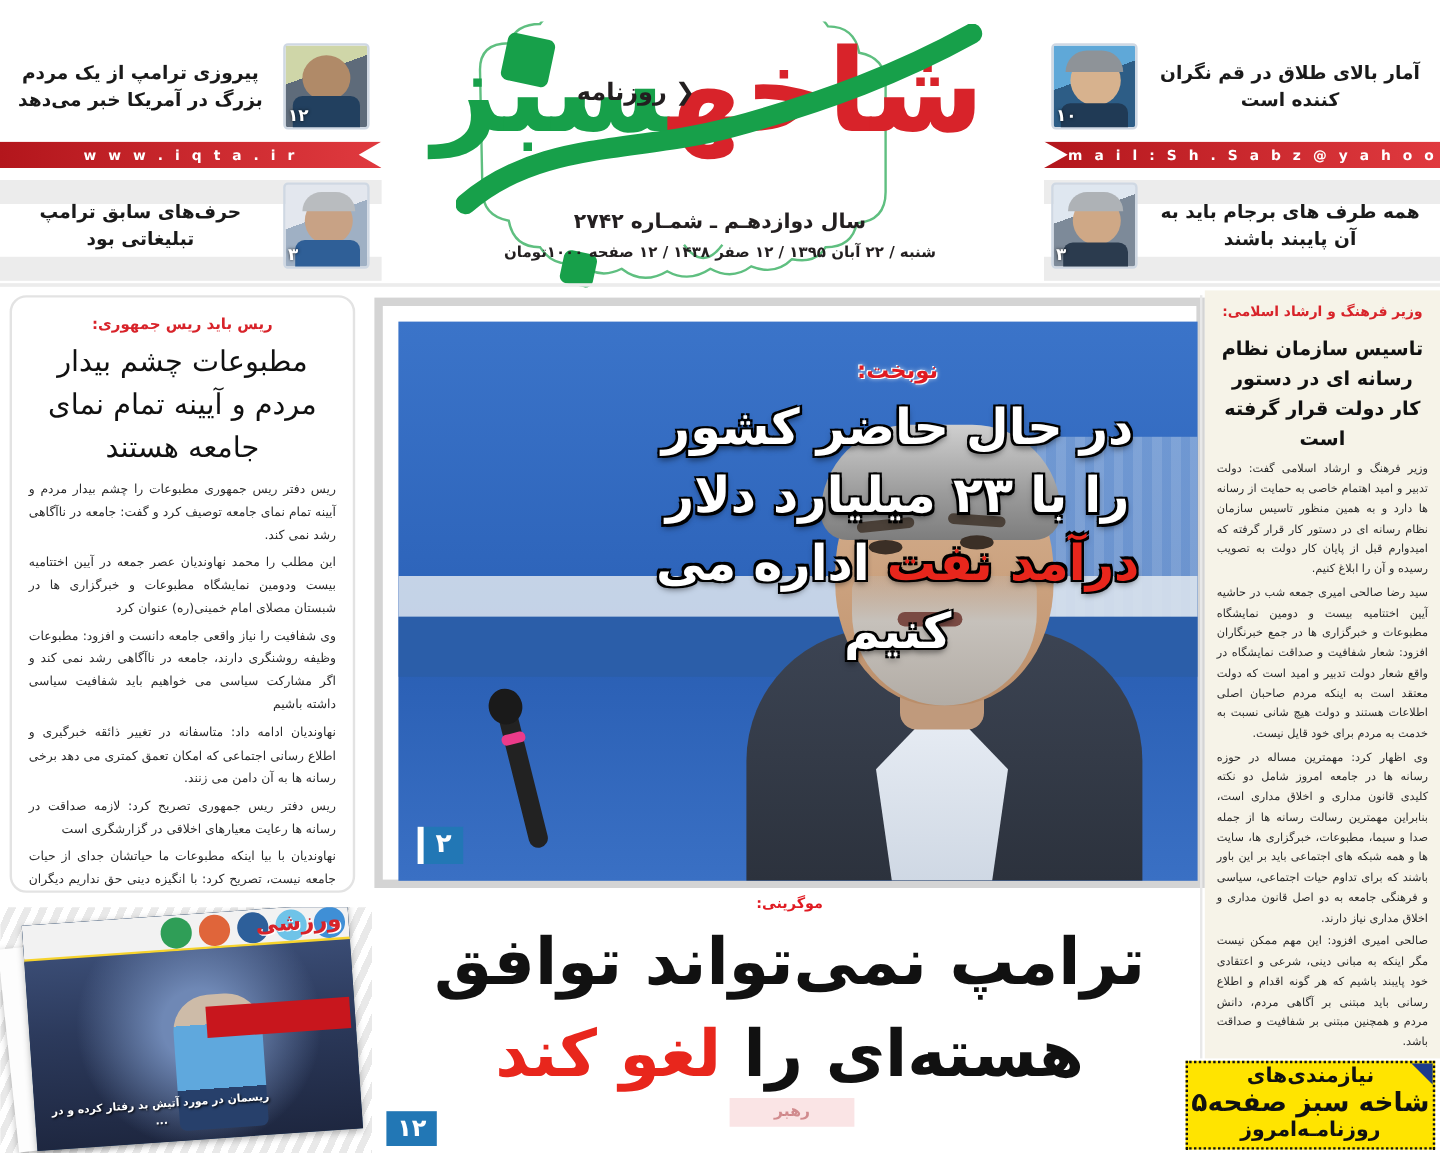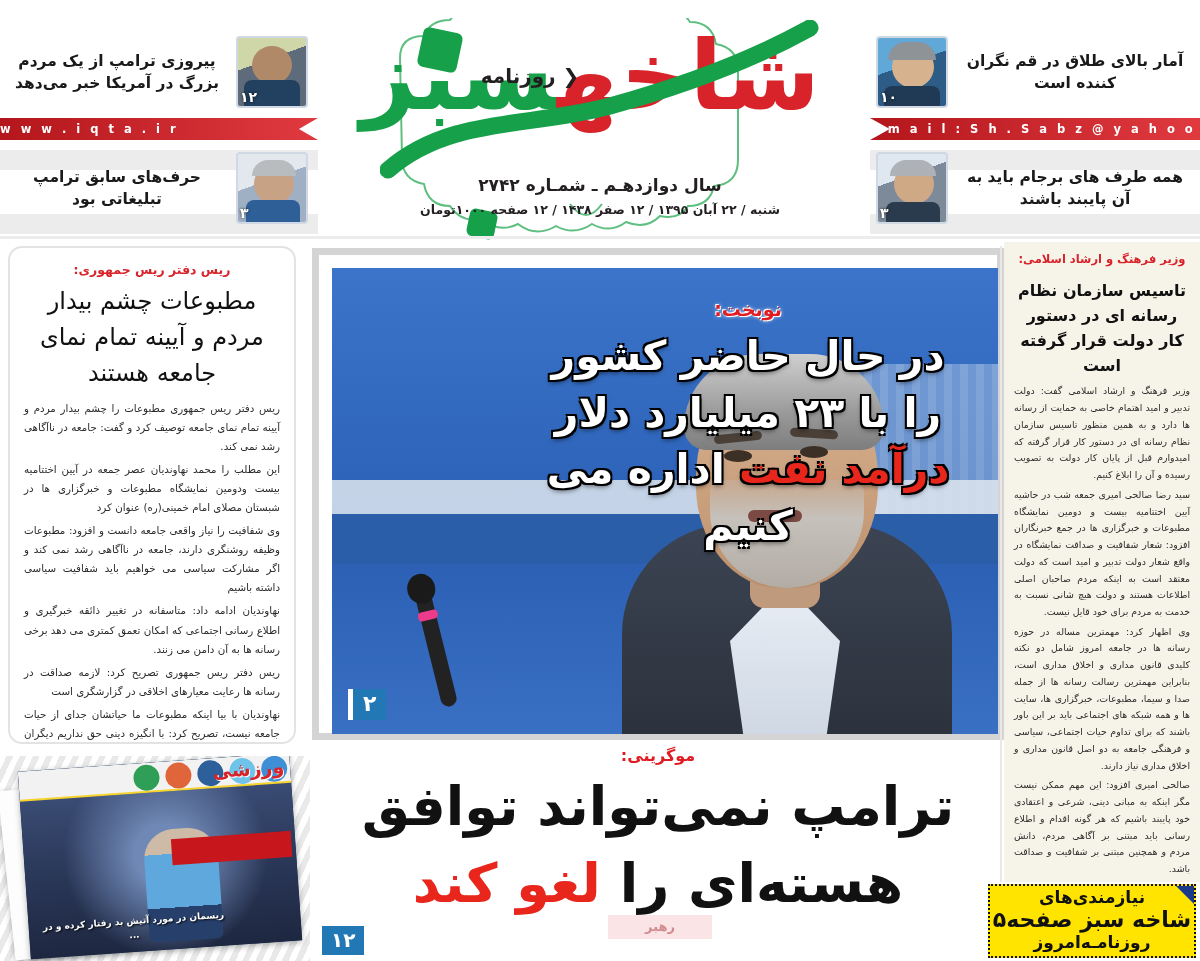--- a/index.html
+++ b/index.html
@@ -65,21 +65,21 @@
   .side-text{
     font-size:15.5px;font-weight:bold;color:#1a1a1a;line-height:1.45;
     text-align:center;flex:1;
   }
 
   
   .ribbon{
     position:absolute;height:22px;line-height:22px;
     background:linear-gradient(90deg,#b3161c,#e03a3f);
     color:#fff;font-size:11.5px;font-weight:bold;letter-spacing:3px;
-    text-align:left;direction:ltr;
+    text-align:center;direction:ltr;
   }
   .ribbon.left{left:0;top:118px;width:318px;clip-path:polygon(0 0,100% 0,94% 50%,100% 100%,0 100%);}
   .ribbon.right{right:0;top:118px;width:330px;clip-path:polygon(0 0,100% 0,100% 100%,0 100%,6% 50%);}
 
   .grey-bar{position:absolute;height:20px;background:#ececec;}
   .grey-bar.l1{left:0;top:150px;width:318px;}
   .grey-bar.l2{left:0;top:214px;width:318px;}
   .grey-bar.r1{right:0;top:150px;width:330px;}
   .grey-bar.r2{right:0;top:214px;width:330px;}
 
@@ -215,21 +215,21 @@
   .pg-badge{
     position:absolute;left:16px;bottom:14px;background:#2277b5;color:#fff;
     font-size:22px;font-weight:bold;padding:2px 10px 4px 10px;letter-spacing:2px;
     border-left:5px solid #fff;
   }
 
   
   .bottom-head{
     position:absolute;left:312px;top:742px;width:692px;height:219px;text-align:center;
   }
-  .bh-kicker{color:#e01b22;font-size:16px;font-weight:bold;margin-top:4px;}
+  .bh-kicker{color:#e01b22;font-size:12px;font-weight:bold;margin-top:4px;}
   .bh-title{
     font-size:54px;font-weight:bold;color:#111;line-height:1.42;margin-top:4px;
   }
   .bh-title .red{color:#e8261c;}
   .bh-badge{
     position:absolute;left:10px;bottom:6px;background:#2277b5;color:#fff;
     font-size:20px;font-weight:bold;padding:2px 9px 3px 9px;letter-spacing:2px;
   }
   .watermark{
     position:absolute;left:calc(50% - 50px);bottom:22px;width:104px;height:24px;
@@ -340,21 +340,21 @@
         <div style="position:absolute;left:12px;top:6px;width:46px;height:16px;border-radius:20px 20px 0 0;background:#aeb2b6;"></div>
         <div style="position:absolute;left:8px;top:48px;width:54px;height:22px;background:#2b3b4e;border-radius:8px 8px 0 0;"></div>
         <div class="pg">۳</div>
       </div>
     </div>
 
     <div class="thin-rule"></div>
   </div>
 
   <div class="left-col">
-    <div class="kicker-red">ریس دفتر ریس جمهوری:</div>
+    <div class="kicker-red">ریس باید ریس جمهوری:</div>
     <h1 class="left-head">مطبوعات چشم بیدار مردم و آیینه تمام نمای جامعه هستند</h1>
     <div class="body-text">
       <p>ریس دفتر ریس جمهوری مطبوعات را چشم بیدار مردم و آیینه تمام نمای جامعه توصیف کرد و گفت: جامعه در ناآگاهی رشد نمی کند.</p>
       <p>این مطلب را محمد نهاوندیان عصر جمعه در آیین اختتامیه بیست ودومین نمایشگاه مطبوعات و خبرگزاری ها در شبستان مصلای امام خمینی(ره) عنوان کرد</p>
       <p>وی شفافیت را نیاز واقعی جامعه دانست و افزود: مطبوعات وظیفه روشنگری دارند، جامعه در ناآگاهی رشد نمی کند و اگر مشارکت سیاسی می خواهیم باید شفافیت سیاسی داشته باشیم</p>
       <p>نهاوندیان ادامه داد: متاسفانه در تغییر ذائقه خبرگیری و اطلاع رسانی اجتماعی که امکان تعمق کمتری می دهد برخی رسانه ها به آن دامن می زنند.</p>
       <p>ریس دفتر ریس جمهوری تصریح کرد: لازمه صداقت در رسانه ها رعایت معیارهای اخلاقی در گزارشگری است</p>
       <p>نهاوندیان با بیا اینکه مطبوعات ما حیاتشان جدای از حیات جامعه نیست، تصریح کرد: با انگیزه دینی حق نداریم دیگران را بدون اینکه به آنها اجازه تبیین مواضع شان را بدهیم متهم کنیم. ۱۰۰ درصد یارانه تخصیصی به مطبوعات تا ۱۰ روز آینده پرداخت می شود</p>
 
     </div>

